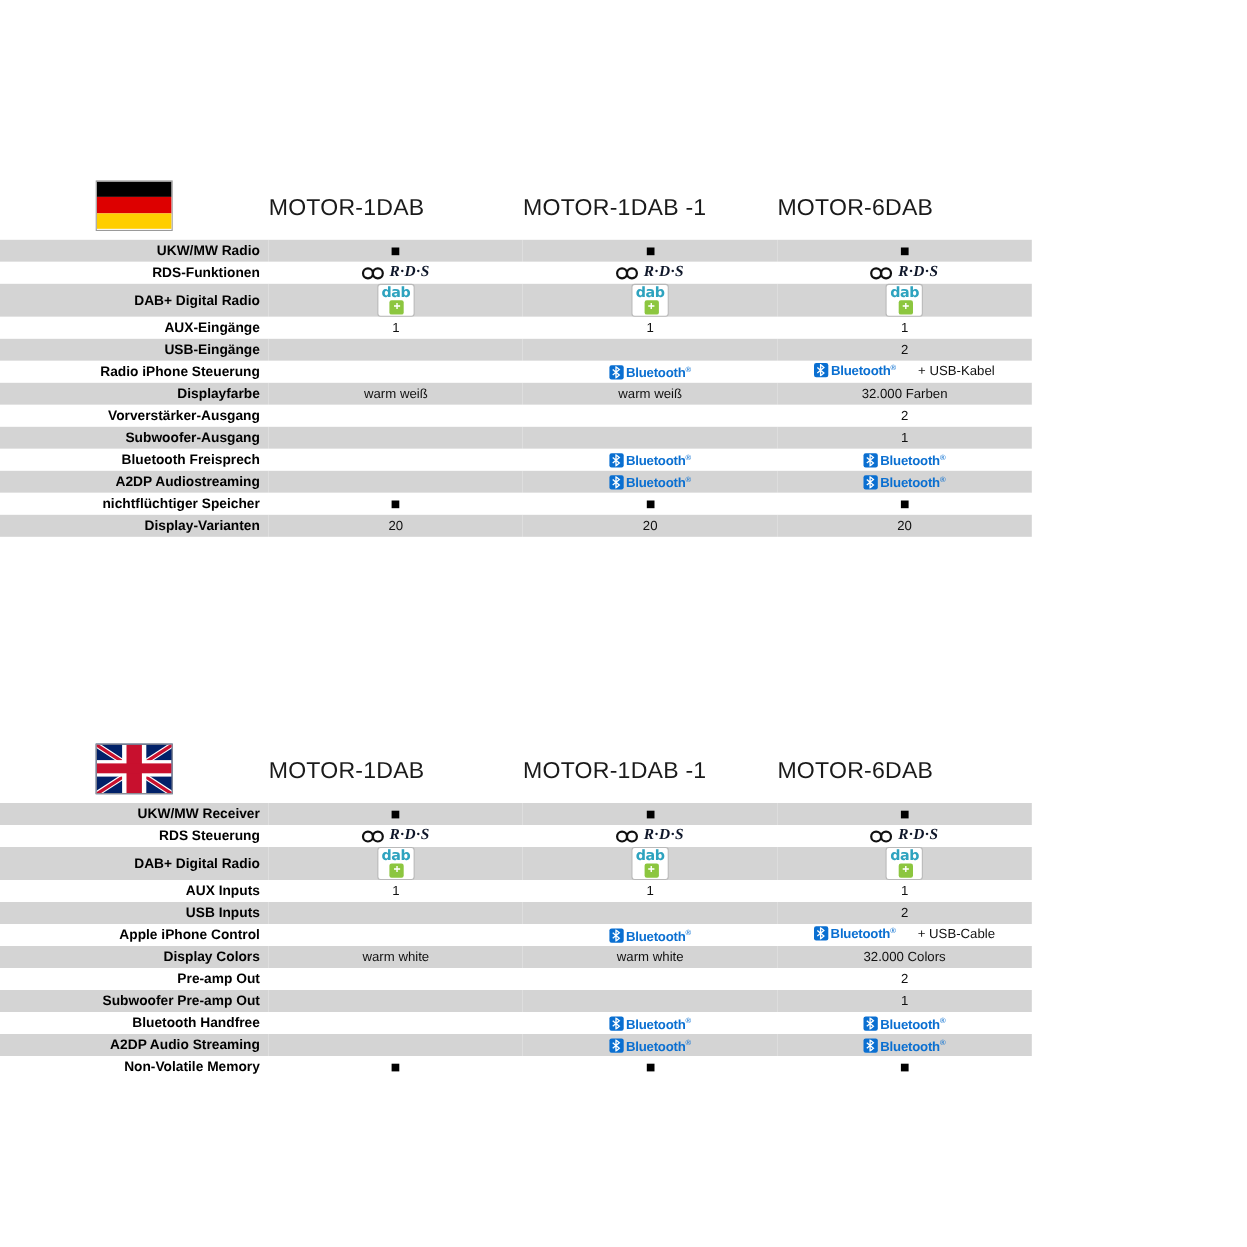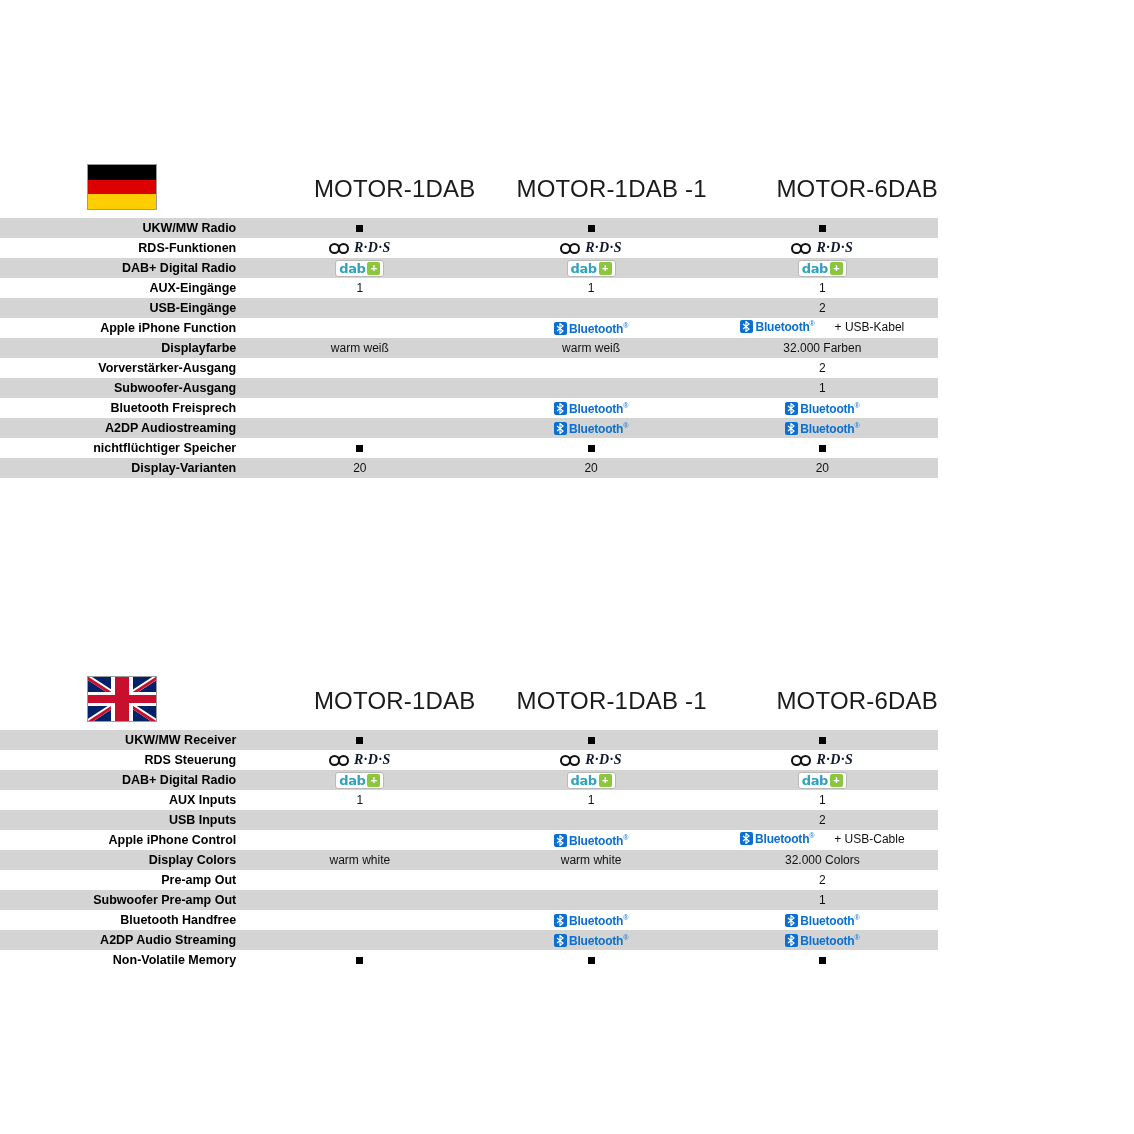--- a/index.html
+++ b/index.html
@@ -64,22 +64,22 @@
   .flag-gb .dw1 { left:-12%; top:46%; width:124%; height:12%; background:#ffffff; transform:rotate(33deg); }
   .flag-gb .dw2 { left:-12%; top:46%; width:124%; height:12%; background:#ffffff; transform:rotate(-33deg); }
   .flag-gb .dr1 { left:-12%; top:49%; width:124%; height:6%; background:#C8102E; transform:rotate(33deg); }
   .flag-gb .dr2 { left:-12%; top:49%; width:124%; height:6%; background:#C8102E; transform:rotate(-33deg); }
   .flag-gb .cw-h { left:0; top:34%; width:100%; height:32%; background:#ffffff; }
   .flag-gb .cw-v { left:34%; top:0; width:32%; height:100%; background:#ffffff; }
   .flag-gb .cr-h { left:0; top:40%; width:100%; height:20%; background:#C8102E; }
   .flag-gb .cr-v { left:40%; top:0; width:20%; height:100%; background:#C8102E; }
 
   .prod-title {
-    text-align: right;
-    font-size: 24px;
+    text-align: left;
+    font-size: 21px;
     letter-spacing: 0.2px;
     color: #1a1a1a;
     white-space: nowrap;
   }
 
   tbody tr { height: 20px; }
   tbody tr.shade td { background: #d4d4d4; }
   tbody tr.plain td { background: #ffffff; }
   tbody td {
     padding: 0;
@@ -145,20 +145,21 @@
   
   .dab {
     display: inline-flex;
     align-items: center;
     vertical-align: middle;
     background: #ffffff;
     border: 1px solid #b9b9b9;
     border-radius: 3px;
     padding: 1px 3px;
     line-height: 1;
+    flex-direction: column;
   }
   .dab .word {
     font-family: "DejaVu Sans", sans-serif;
     font-weight: bold;
     font-size: 13px;
     color: #2ea3bf;
     letter-spacing: -0.4px;
   }
   .dab .plus {
     display: inline-block;
@@ -283,21 +284,21 @@
             <td class="val"><span>1</span></td>
             <td class="val"><span>1</span></td>
           </tr>
           <tr class="shade">
             <td class="label">USB-Eingänge</td>
             <td class="val"></td>
             <td class="val"></td>
             <td class="val"><span>2</span></td>
           </tr>
           <tr class="plain">
-            <td class="label">Apple iPhone Function</td>
+            <td class="label">Radio iPhone Steuerung</td>
             <td class="val"></td>
             <td class="val"><span class="bt">
                 <span class="mark">
                   <svg width="9" height="11" viewBox="0 0 9 11">
                     <path d="M1 3 L7 8 L4 10.5 L4 0.5 L7 3 L1 8" fill="none" stroke="#ffffff" stroke-width="1.2"></path>
                   </svg>
                 </span>
                 <span class="word">Bluetooth<sup>®</sup></span>
               </span></td>
             <td class="val"><span class="cellwrap">

